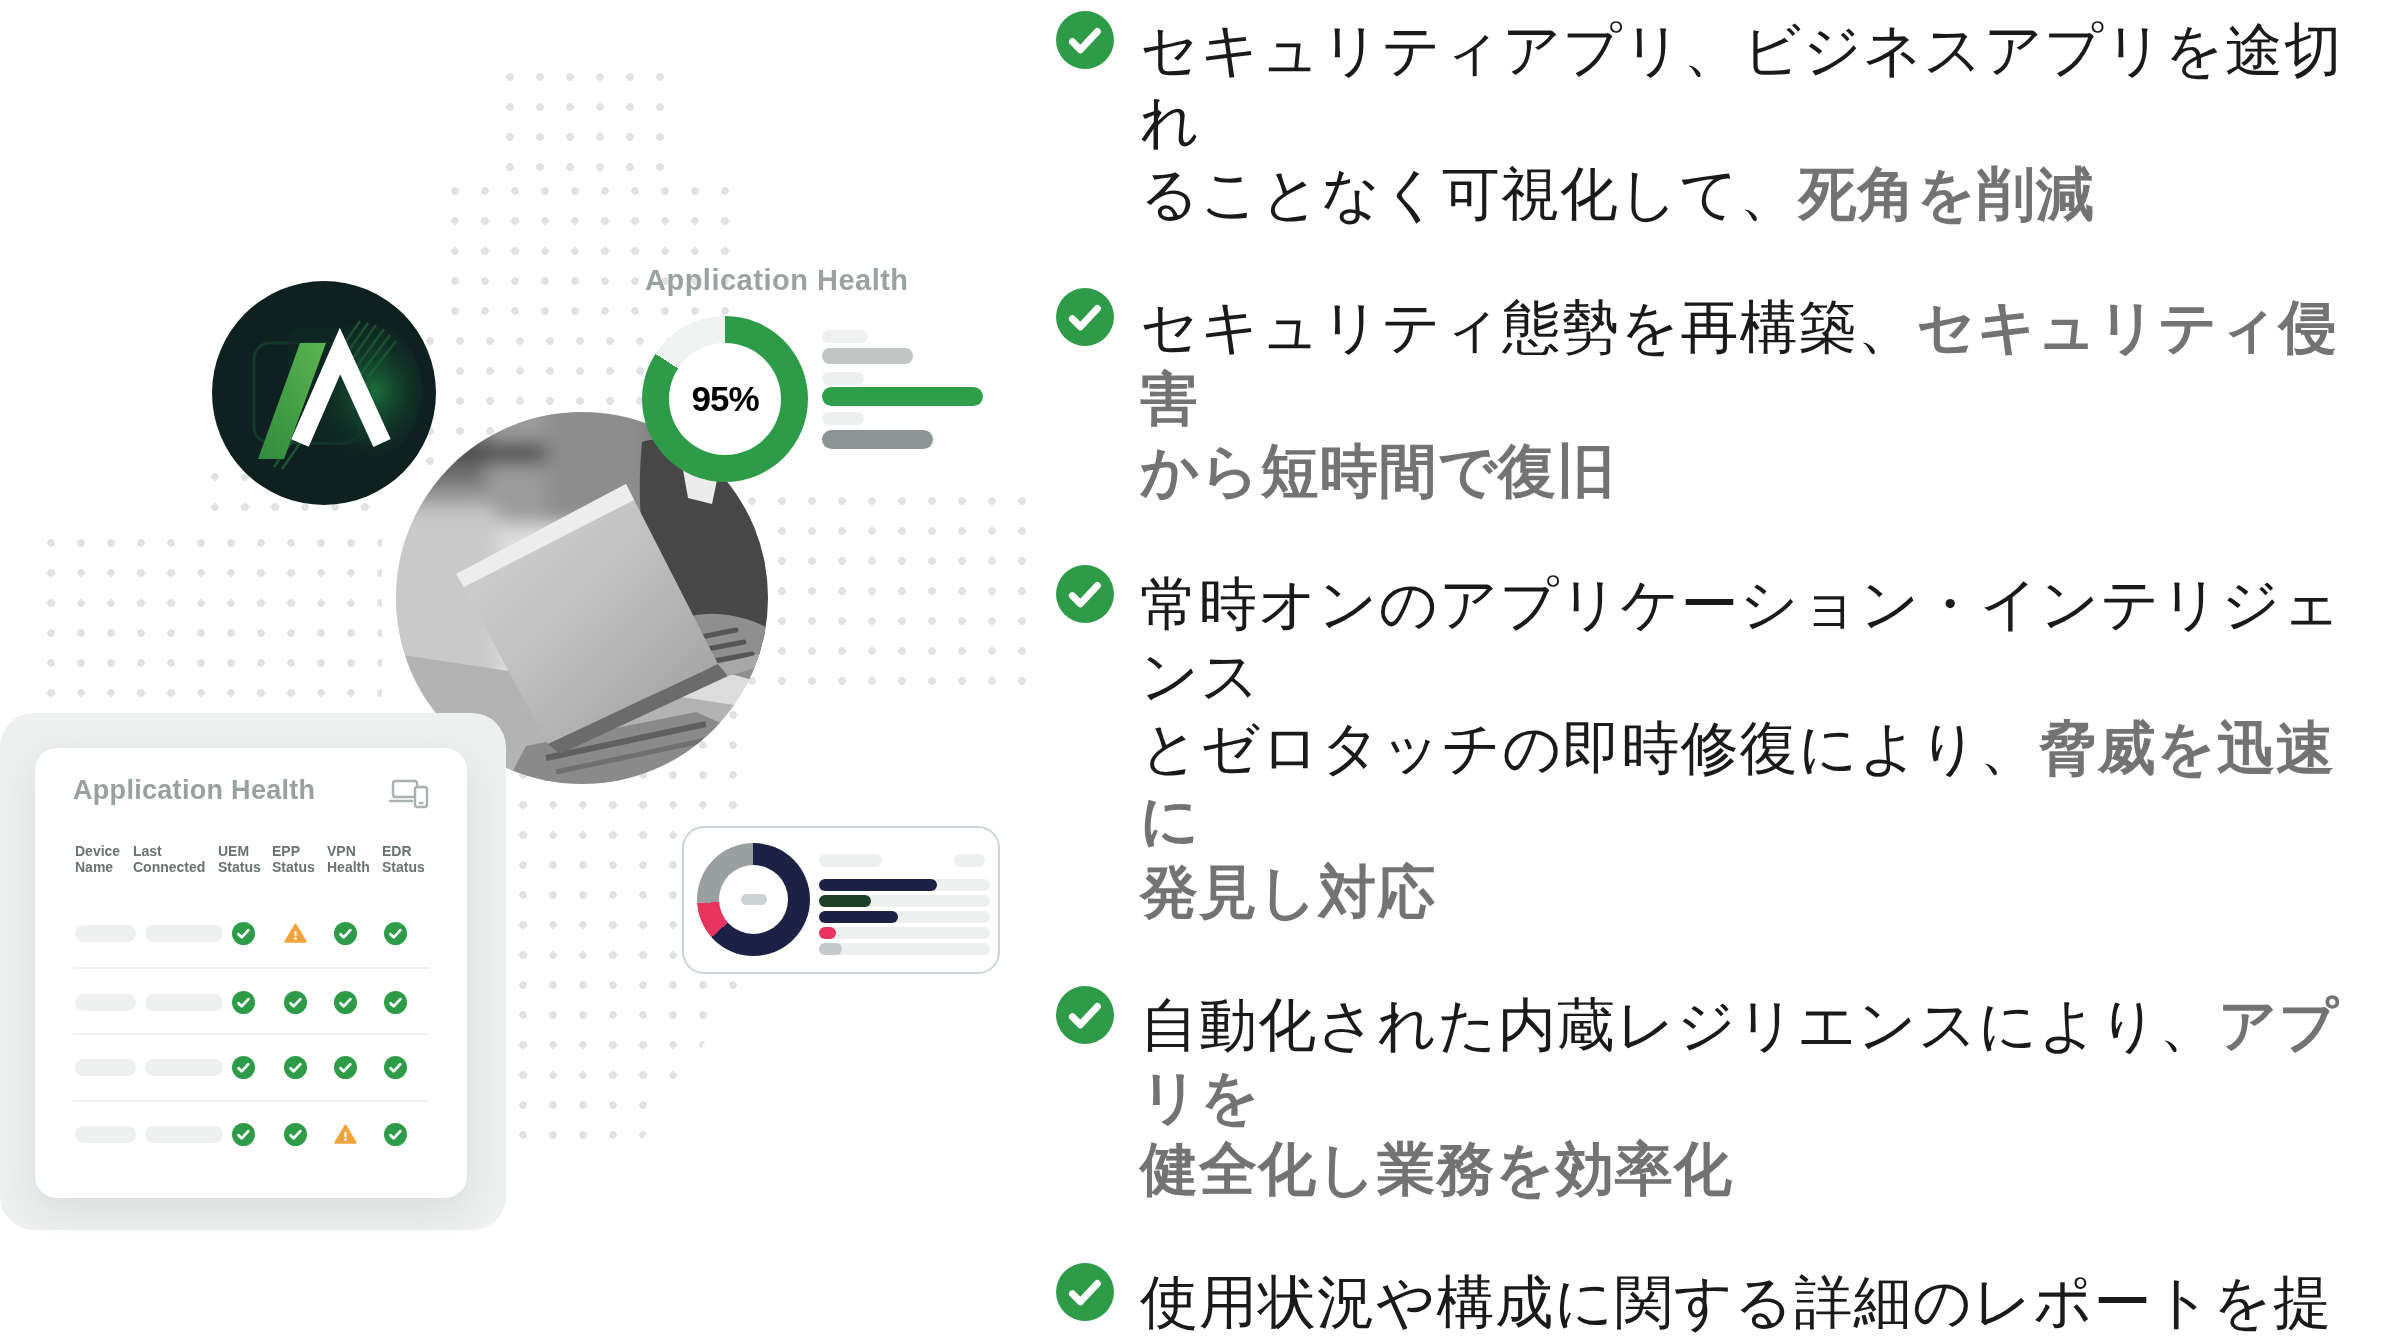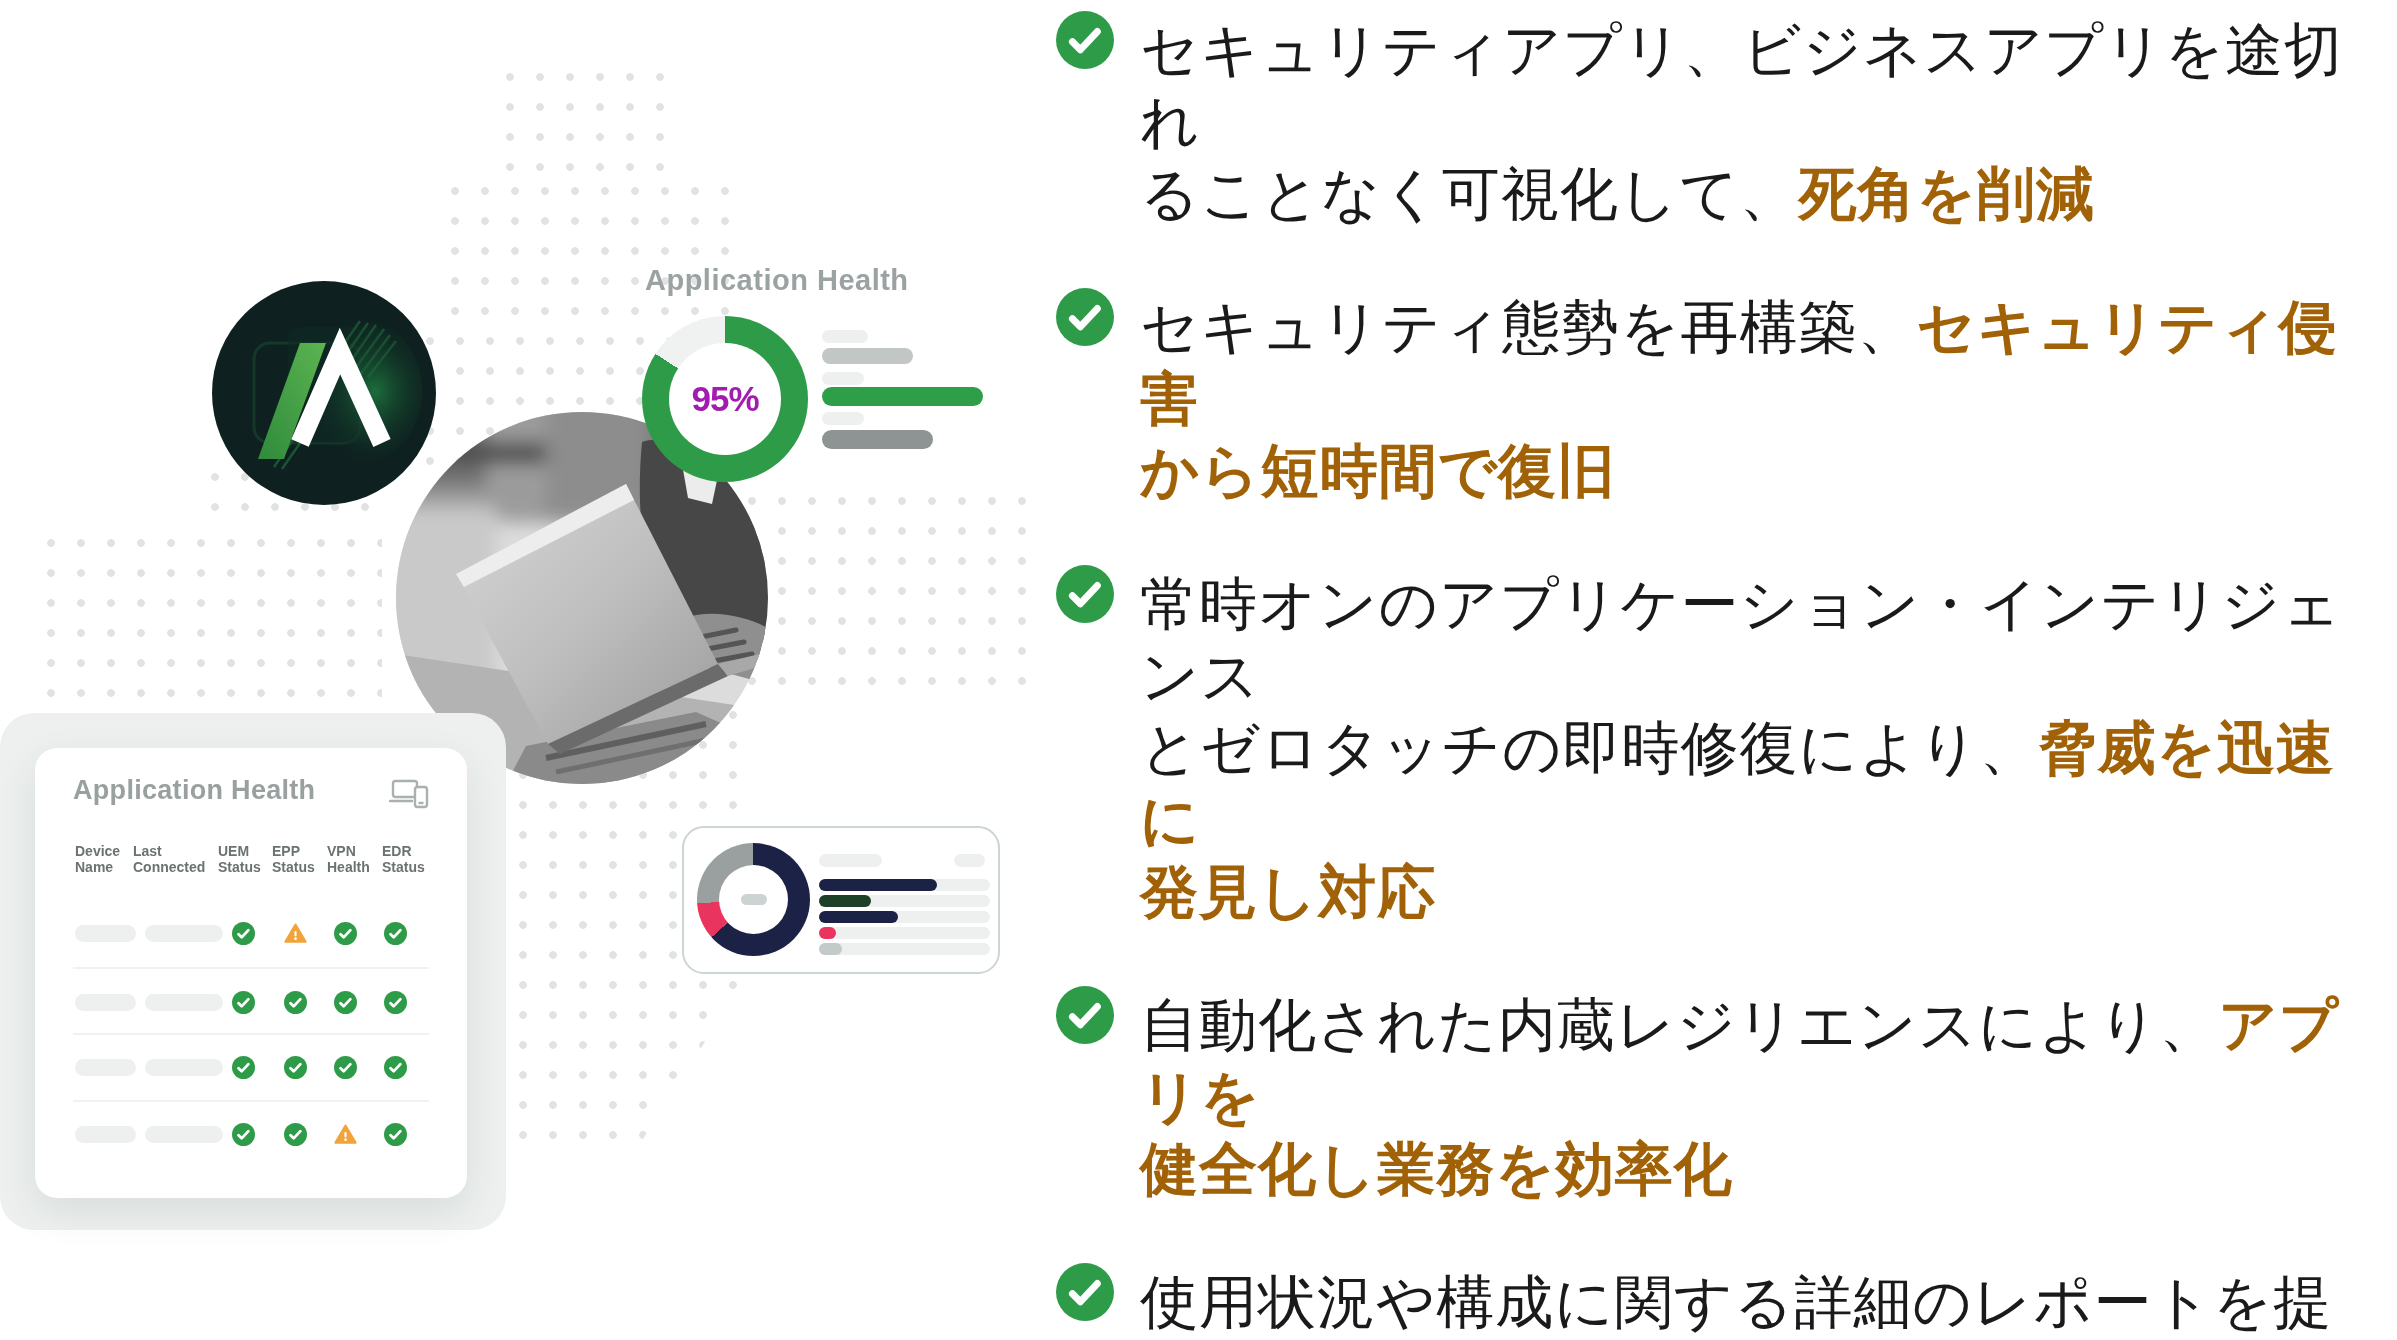--- a/index.html
+++ b/index.html
@@ -23,21 +23,21 @@
   .photo{position:absolute;left:396px;top:412px;width:372px;height:372px;border-radius:50%;
          overflow:hidden;z-index:3;}
 
   .top-title{position:absolute;left:645px;top:264px;font-size:29px;font-weight:600;
              color:#9aa2a2;letter-spacing:.5px;z-index:4;}
   .donut{border-radius:50%;}
   .donut .hole{position:absolute;background:#fff;border-radius:50%;
                display:flex;align-items:center;justify-content:center;}
   .donut.big{position:absolute;left:642px;top:316px;width:166px;height:166px;z-index:4;}
   .donut.big .hole{inset:27px;}
-  .donut.big .hole span{font-size:35px;font-weight:bold;color:#a21caf;letter-spacing:-1px;}
+  .donut.big .hole span{font-size:35px;font-weight:bold;color:#000000;letter-spacing:-1px;}
   .top-bars{position:absolute;left:822px;top:330px;width:172px;height:125px;z-index:4;}
   .top-bars div{position:absolute;left:0;border-radius:999px;}
 
   .backdrop-card{position:absolute;left:0;top:713px;width:506px;height:517px;
                  background:#edf0ef;border-radius:34px;z-index:5;}
   .dash-card{position:absolute;left:35px;top:748px;width:432px;height:450px;background:#fff;
              border-radius:22px;box-shadow:0 14px 38px rgba(40,60,60,.10);z-index:6;}
   .card-title{position:absolute;left:38px;top:27px;font-size:27px;font-weight:600;
               color:#98a19f;letter-spacing:.3px;}
   .devices-icon{position:absolute;left:354px;top:30px;width:40px;height:32px;}
@@ -53,21 +53,21 @@
   .donut.mini .hole{inset:22px;}
   .center-pill{width:26px;height:11px;border-radius:6px;background:#ccd3d3;}
   .mini-bars div{position:absolute;border-radius:999px;}
 
   .bullets{position:absolute;left:1056px;top:4px;width:1341px;margin:0;padding:0;
            list-style:none;display:flex;flex-direction:column;gap:41px;z-index:7;}
   .bullet{display:flex;gap:16px;align-items:flex-start;}
   .bcheck{flex:0 0 58px;width:58px;height:58px;margin-top:7px;}
   .btext{margin:10px;font-size:58px;line-height:72px;color:#1a1a1a;font-weight:500;
          letter-spacing:1px;white-space:pre-line;}
-  .btext .hl{color:#a16207;font-weight:bold;}
+  .btext .hl{color:#737373;font-weight:bold;}
 </style>
 </head>
 <body>
 
 <div class="stage">
 
   <div class="dots f1"></div>
   <div class="dots f2"></div>
   <div class="dots f3"></div>
   <div class="dots f4"></div>

